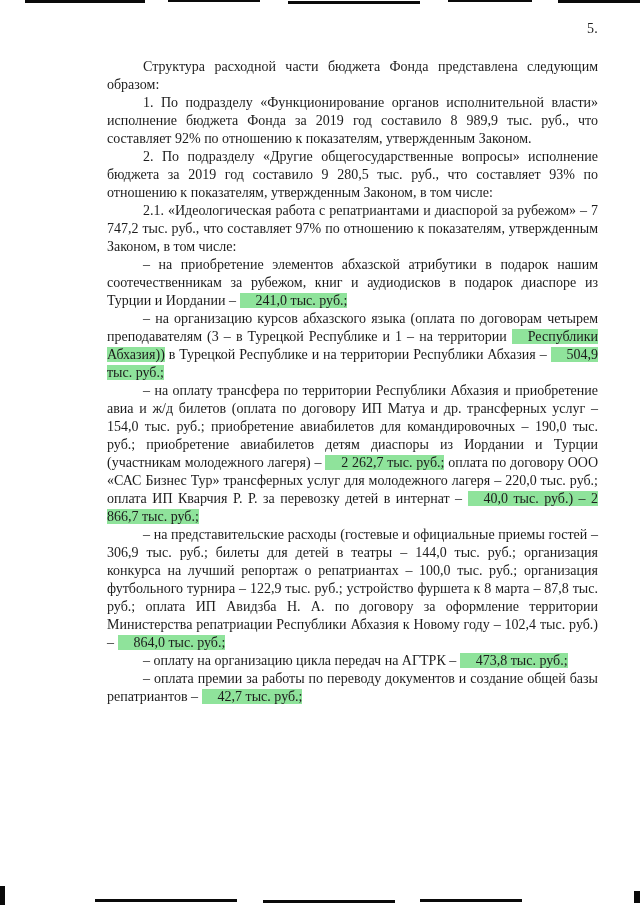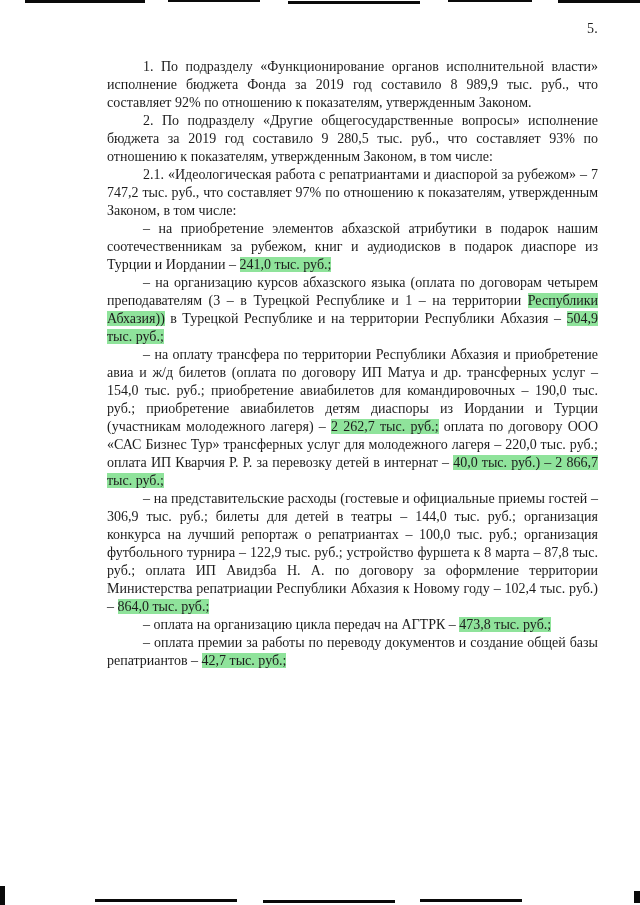--- a/index.html
+++ b/index.html
@@ -22,21 +22,21 @@
   .body-text {
     position:absolute;
     top:58px;
     left:107px;
     width:491px;
     font-size:14px;
     line-height:18px;
     text-align:justify;
   }
   .para { text-indent:36px; }
-  .hl { background:var(--hl, #8fe39b); }
+  .hl { background:var(--hl, #8fe39b);padding-left:16px; }
   .artifact { position:absolute; background:#0a0a0a; }
   .a-t1 { left:25px;  top:0;   width:120px; height:3px; }
   .a-t2 { left:168px; top:0;   width:92px;  height:2px; }
   .a-t3 { left:288px; top:1px; width:132px; height:3px; }
   .a-t4 { left:448px; top:0;   width:84px;  height:2px; }
   .a-t5 { left:558px; top:0;   width:82px;  height:3px; }
   .a-b1 { left:95px;  top:899px; width:142px; height:3px; }
   .a-b2 { left:263px; top:900px; width:132px; height:3px; }
   .a-b3 { left:420px; top:899px; width:102px; height:3px; }
   .a-bl { left:0;     top:886px; width:5px;   height:19px; }
@@ -54,24 +54,25 @@
   <div class="artifact a-t5"></div>
   <div class="artifact a-b1"></div>
   <div class="artifact a-b2"></div>
   <div class="artifact a-b3"></div>
   <div class="artifact a-bl"></div>
   <div class="artifact a-br"></div>
 
   <div class="page-number">5.</div>
 
   <main class="body-text" id="paragraphs">
+      <p class="para"><span>Структура расходной части бюджета Фонда представлена следующим образом:</span></p>
       <p class="para"><span>1. По подразделу «Функционирование органов исполнительной власти» исполнение бюджета Фонда за 2019 год составило 8 989,9 тыс. руб., что составляет 92% по отношению к показателям, утвержденным Законом.</span></p>
       <p class="para"><span>2. По подразделу «Другие общегосударственные вопросы» исполнение бюджета за 2019 год составило 9 280,5 тыс. руб., что составляет 93% по отношению к показателям, утвержденным Законом, в том числе:</span></p>
       <p class="para"><span>2.1. «Идеологическая работа с репатриантами и диаспорой за рубежом» – 7 747,2 тыс. руб., что составляет 97% по отношению к показателям, утвержденным Законом, в том числе:</span></p>
       <p class="para"><span>– на приобретение элементов абхазской атрибутики в подарок нашим соотечественникам за рубежом, книг и аудиодисков в подарок диаспоре из Турции и Иордании – </span><span class="hl">241,0 тыс. руб.;</span></p>
       <p class="para"><span>– на организацию курсов абхазского языка (оплата по договорам четырем преподавателям (3 – в Турецкой Республике и 1 – на территории </span><span class="hl">Республики Абхазия))</span><span> в Турецкой Республике и на территории Республики Абхазия – </span><span class="hl">504,9 тыс. руб.;</span></p>
       <p class="para"><span>– на оплату трансфера по территории Республики Абхазия и приобретение авиа и ж/д билетов (оплата по договору ИП Матуа и др. трансферных услуг – 154,0 тыс. руб.; приобретение авиабилетов для командировочных – 190,0 тыс. руб.; приобретение авиабилетов детям диаспоры из Иордании и Турции (участникам молодежного лагеря) – </span><span class="hl">2 262,7 тыс. руб.;</span><span> оплата по договору ООО «САС Бизнес Тур» трансферных услуг для молодежного лагеря – 220,0 тыс. руб.; оплата ИП Кварчия Р. Р. за перевозку детей в интернат – </span><span class="hl">40,0 тыс. руб.) – 2 866,7 тыс. руб.;</span></p>
       <p class="para"><span>– на представительские расходы (гостевые и официальные приемы гостей – 306,9 тыс. руб.; билеты для детей в театры – 144,0 тыс. руб.; организация конкурса на лучший репортаж о репатриантах – 100,0 тыс. руб.; организация футбольного турнира – 122,9 тыс. руб.; устройство фуршета к 8 марта – 87,8 тыс. руб.; оплата ИП Авидзба Н. А. по договору за оформление территории Министерства репатриации Республики Абхазия к Новому году – 102,4 тыс. руб.) – </span><span class="hl">864,0 тыс. руб.;</span></p>
-      <p class="para"><span>– оплата на организацию цикла передач на АГТРК – </span><span class="hl">473,8 тыс. руб.;</span></p>
+      <p class="para"><span>– оплату на организацию цикла передач на АГТРК – </span><span class="hl">473,8 тыс. руб.;</span></p>
       <p class="para"><span>– оплата премии за работы по переводу документов и создание общей базы репатриантов – </span><span class="hl">42,7 тыс. руб.;</span></p>
     </main>
 
 </div>
 
 </body></html>

